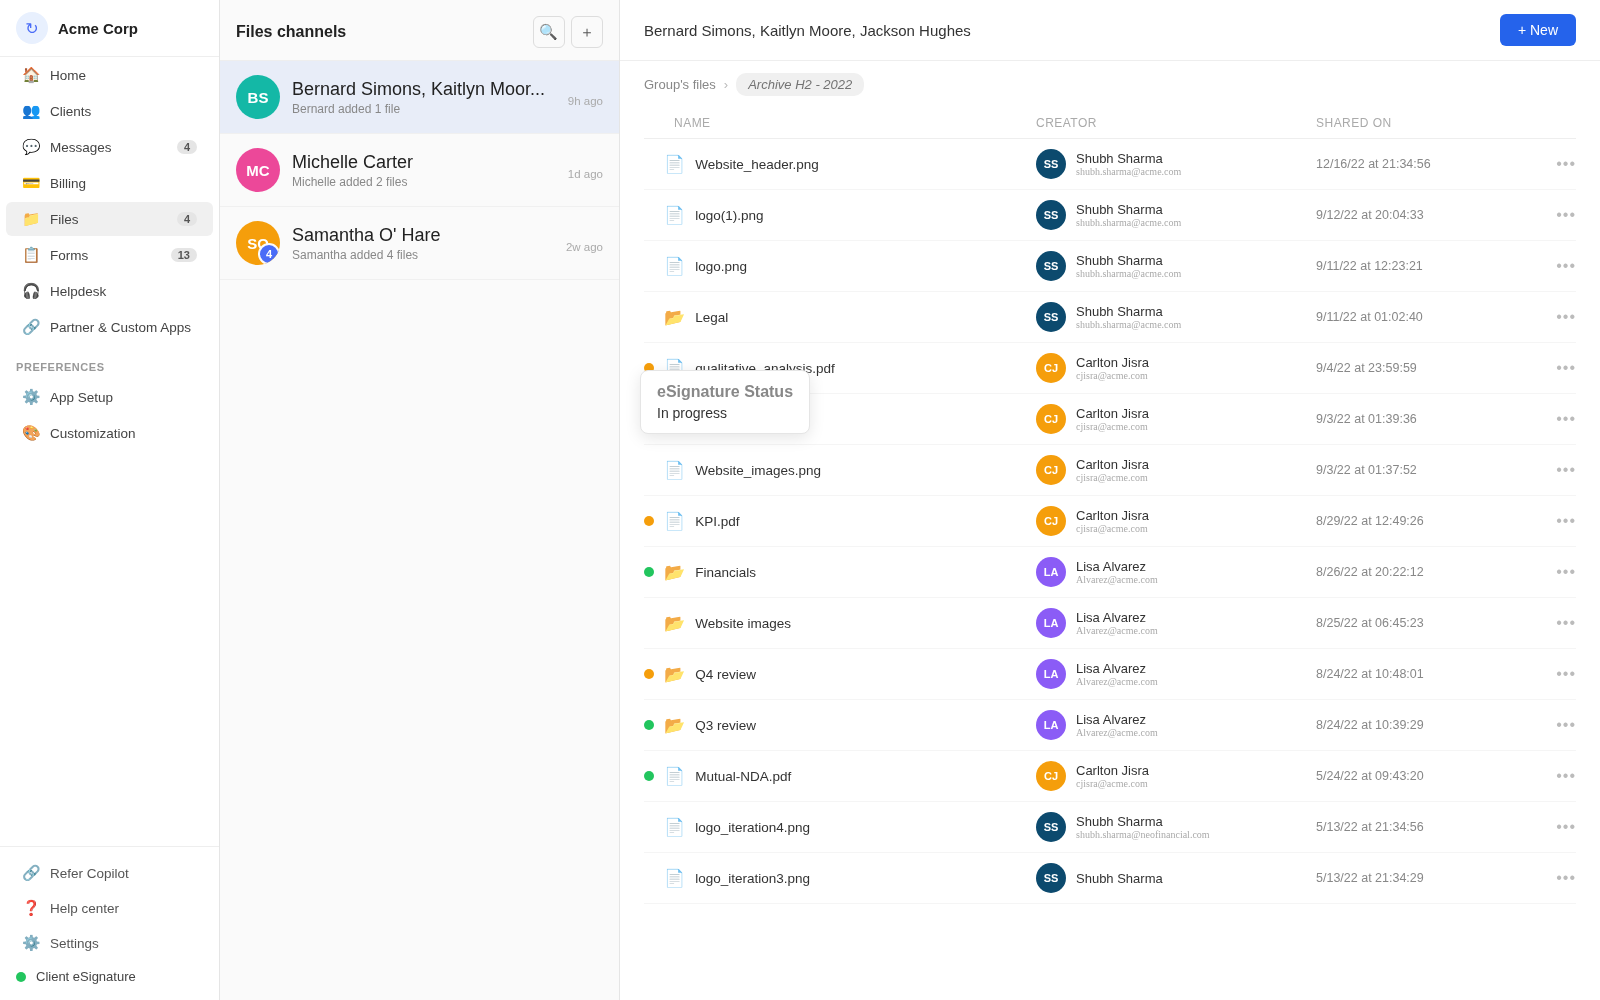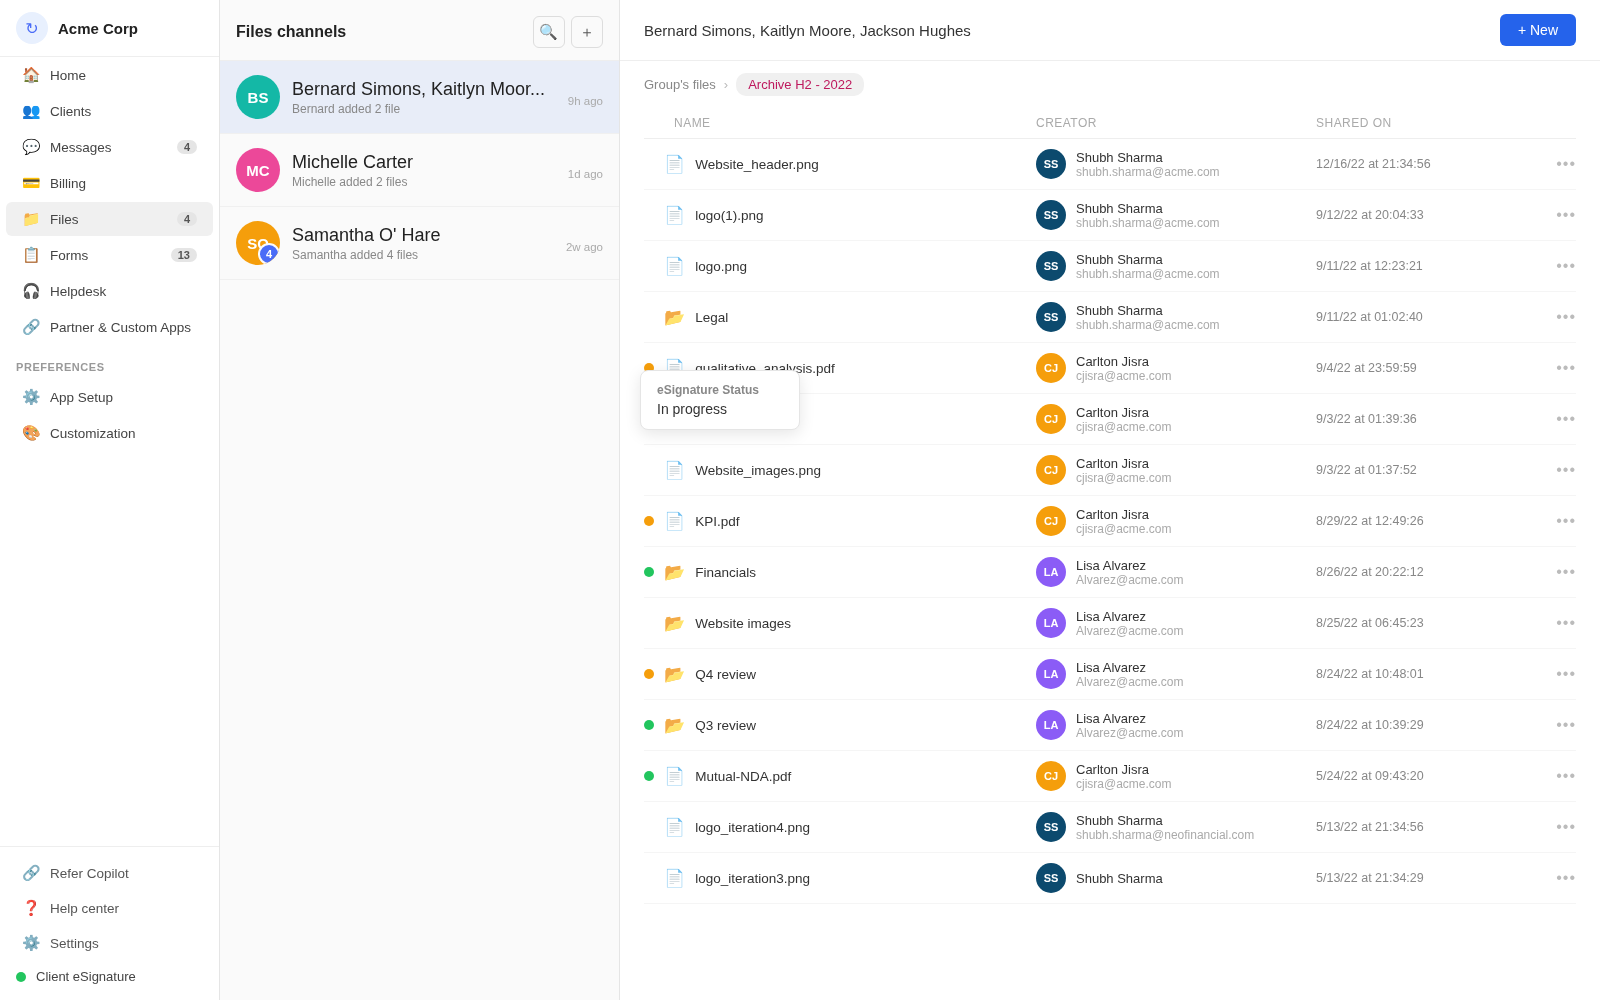--- a/index.html
+++ b/index.html
@@ -39,45 +39,45 @@
     
     #main-panel { flex: 1; background: #fff; display: flex; flex-direction: column; height: 100%; overflow: hidden; }
     #main-header { display: flex; align-items: center; justify-content: space-between; padding: 14px 24px; border-bottom: 1px solid #eee; }
     #main-header h2 { font-size: 15px; font-weight: 500; color: #333; }
     .new-btn { background: #2563eb; color: #fff; border: none; border-radius: 6px; padding: 8px 18px; font-size: 14px; font-weight: 500; cursor: pointer; display: flex; align-items: center; gap: 6px; }
 
     
     .breadcrumb { display: flex; align-items: center; gap: 8px; padding: 12px 24px; font-size: 13px; }
     .breadcrumb-link { color: #888; cursor: pointer; }
     .breadcrumb-sep { color: #bbb; }
-    .breadcrumb-current { background: #f0f0f0; border-radius: 10px; padding: 4px 12px; font-weight: 500; color: #be185d; }
+    .breadcrumb-current { background: #f0f0f0; border-radius: 10px; padding: 4px 12px; font-weight: 500; color: #737373; font-style: italic; }
 
     
     .file-table { flex: 1; overflow-y: auto; padding: 0 24px; }
     .file-table-header { display: grid; grid-template-columns: 1fr 280px 220px 40px; padding: 8px 0; border-bottom: 1px solid #eee; }
     .file-table-header span { font-size: 12px; color: #aaa; font-weight: 500; text-transform: uppercase; letter-spacing: 0.04em; }
     .file-row { display: grid; grid-template-columns: 1fr 280px 220px 40px; padding: 10px 0; border-bottom: 1px solid #f5f5f5; align-items: center; position: relative; }
     .file-name-cell { display: flex; align-items: center; gap: 10px; }
     .file-dot { width: 10px; height: 10px; border-radius: 50%; flex-shrink: 0; }
     .file-dot.orange { background: #f59e0b; }
     .file-dot.green { background: #22c55e; }
     .file-dot.empty { background: transparent; }
     .file-icon { font-size: 17px; color: #888; }
     .file-label { font-size: 13.5px; color: #333; }
     .creator-cell { display: flex; align-items: center; gap: 10px; }
     .creator-avatar { width: 30px; height: 30px; border-radius: 50%; background: #ccc; flex-shrink: 0; display: flex; align-items: center; justify-content: center; font-size: 11px; font-weight: 600; color: #fff; overflow: hidden; }
     .creator-info .name { font-size: 13px; color: #333; }
-    .creator-info .email { font-size: 12px; color: #aaa; }
+    .creator-info .email { font-size: 10px; color: #aaa; font-family: Liberation Serif, serif; }
     .shared-date { font-size: 12.5px; color: #888; }
     .row-actions { display: flex; align-items: center; justify-content: flex-end; }
     .three-dot { color: #bbb; font-size: 16px; cursor: pointer; letter-spacing: 1px; }
 
     
     .tooltip-box { position: absolute; left: 640px; top: 370px; background: #fff; border: 1px solid #e5e5e5; border-radius: 8px; box-shadow: 0 4px 16px rgba(0,0,0,0.1); padding: 12px 16px; z-index: 100; min-width: 160px; }
-    .tooltip-title { font-size: 12px; font-weight: 600; color: #888; margin-bottom: 4px; }
+    .tooltip-title { font-size: 16px; font-weight: 600; color: #888; margin-bottom: 4px; }
     .tooltip-value { font-size: 14px; color: #333; font-weight: 500; }
 
     
     .av-blue { background: #0c4a6e; }
     .av-purple { background: #8b5cf6; }
     .av-orange { background: #f59e0b; }
     .av-pink { background: #ec4899; }
     .av-teal { background: #14b8a6; }
   </style>
 </head>
@@ -165,21 +165,21 @@
       <button class="icon-btn">🔍</button>
       <button class="icon-btn">＋</button>
     </div>
   </div>
   <div class="channel-list">
 
     <div class="channel-item active">
       <div class="channel-avatar av-teal">BS</div>
       <div class="channel-info">
         <div class="channel-name">Bernard Simons, Kaitlyn Moor...</div>
-        <div class="channel-sub">Bernard added 2 file</div>
+        <div class="channel-sub">Bernard added 1 file</div>
       </div>
       <div class="channel-time">9h ago</div>
     </div>
 
     <div class="channel-item">
       <div class="channel-avatar av-pink">MC</div>
       <div class="channel-info">
         <div class="channel-name">Michelle Carter</div>
         <div class="channel-sub">Michelle added 2 files</div>
       </div>

